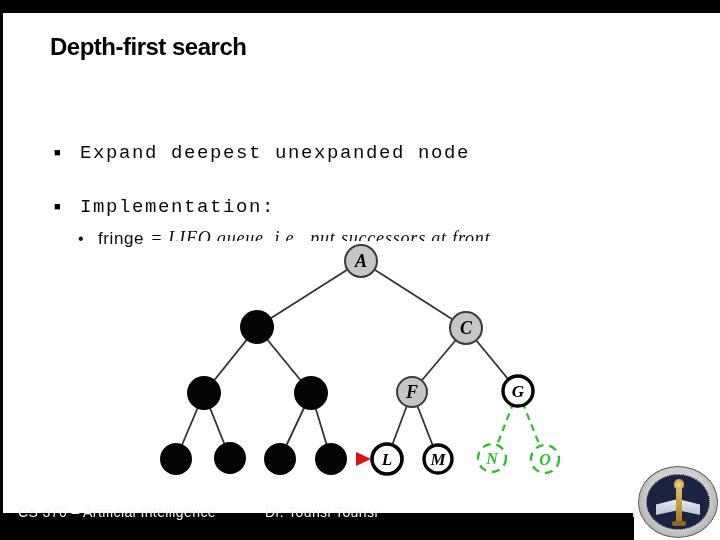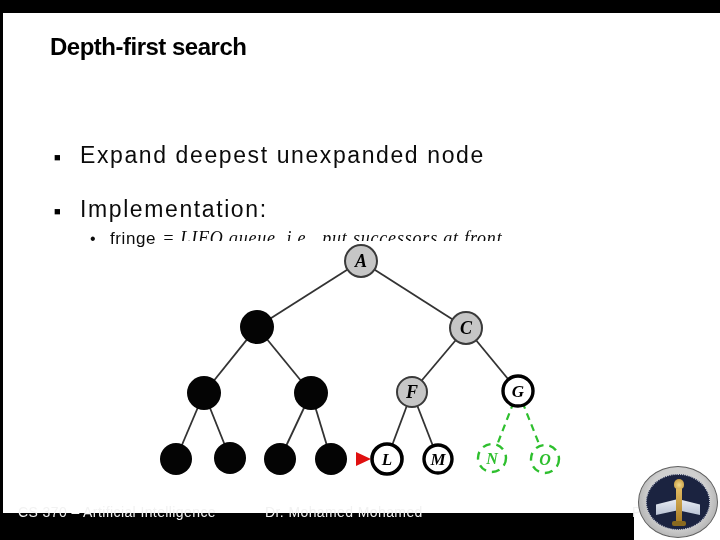--- a/index.html
+++ b/index.html
@@ -12,24 +12,24 @@
   .title{
     position:absolute;left:50px;top:33px;margin:0;
     font-size:24px;font-weight:bold;color:#000;letter-spacing:-0.5px;
     font-family:"Liberation Sans",sans-serif;
   }
   .bullet-row{position:absolute;left:54px;color:#0b0b0b;white-space:nowrap;}
   .bullet-row .sq{
     display:inline-block;width:26px;font-size:11px;color:#000;
     vertical-align:2px;
   }
-  .bullet-row .lbl{font-size:23px;letter-spacing:1.6px;}
+  .bullet-row .lbl{font-size:19px;letter-spacing:1.6px;font-family:Liberation Mono, monospace;}
   .row1{top:142px;}
   .row2{top:196px;}
-  .subbullet{position:absolute;left:90px;top:228px;white-space:nowrap;color:#0b0b0b;}
+  .subbullet{position:absolute;left:78px;top:228px;white-space:nowrap;color:#0b0b0b;}
   .subbullet .dot{display:inline-block;width:20px;font-size:16px;}
   .subbullet .term{font-size:17px;letter-spacing:0.6px;}
   .subbullet .def{
     font-family:"Liberation Serif",serif;font-style:italic;
     font-size:18px;letter-spacing:0.8px;margin-left:6px;
   }
   .tree-figure{
     position:absolute;left:160px;top:241px;width:415px;height:240px;
     background:#ffffff;z-index:5;
   }
@@ -145,21 +145,21 @@
       <text x="227" y="224" font-size="17">L</text>
       <text x="278" y="224" font-size="17">M</text>
       <text x="332" y="223" font-size="16" fill="#2ebf2e">N</text>
       <text x="385" y="224" font-size="16" fill="#2ebf2e">O</text>
     </g>
   </svg>
 </div>
 
 <div class="footer-bar"></div>
 <span class="footer-text f-course">CS 370 – Artificial Intelligence</span>
-<span class="footer-text f-instructor">Dr. Mohamed Mohamed</span>
+<span class="footer-text f-instructor">Dr. Tounsi Tounsi</span>
 <span class="footer-text f-psu">PSU</span>
 
 <div class="logo">
   <div class="inner">
     <div class="book"></div>
     <div class="torch"></div>
     <div class="flame"></div>
     <div class="base"></div>
   </div>
 </div>

